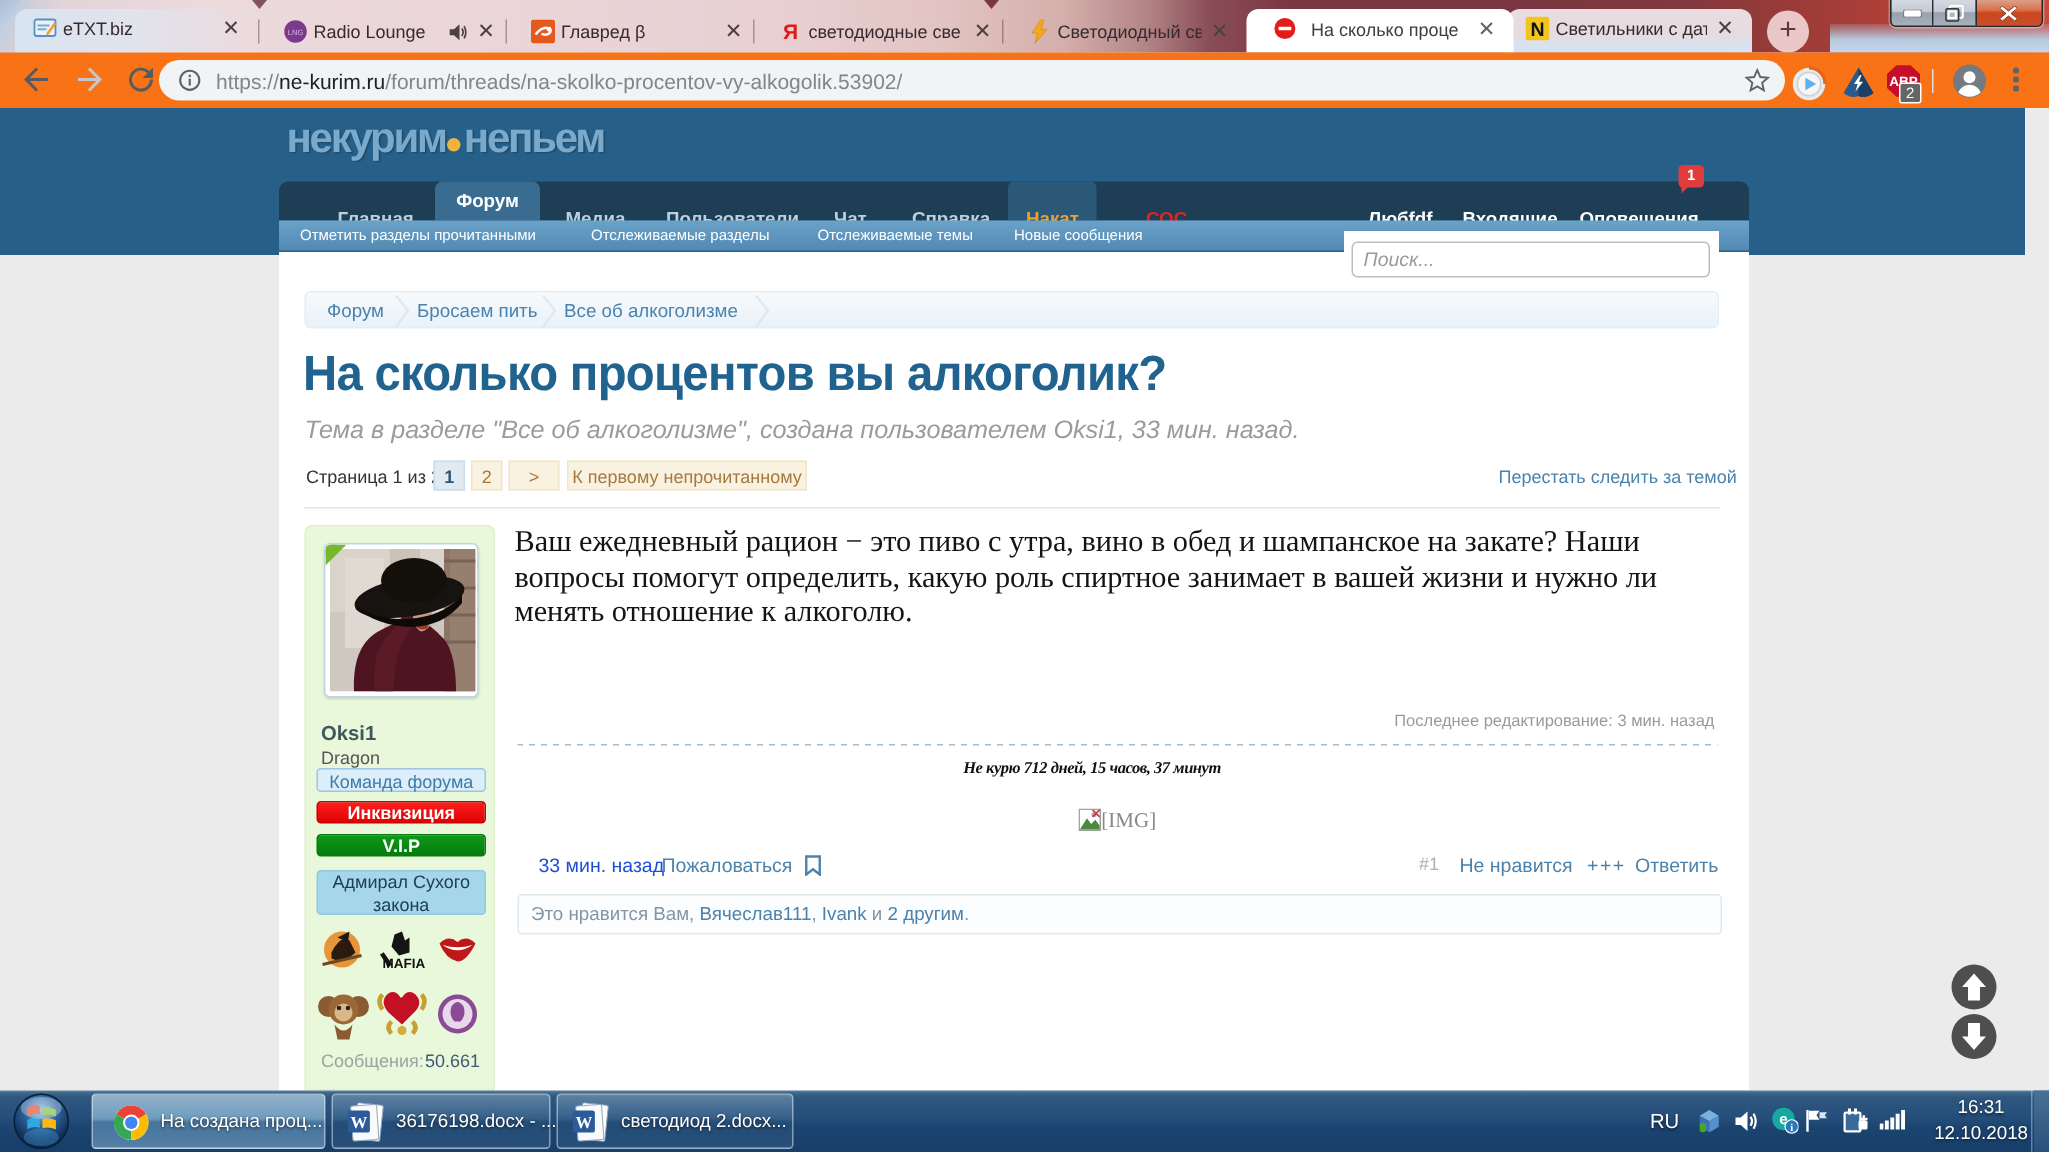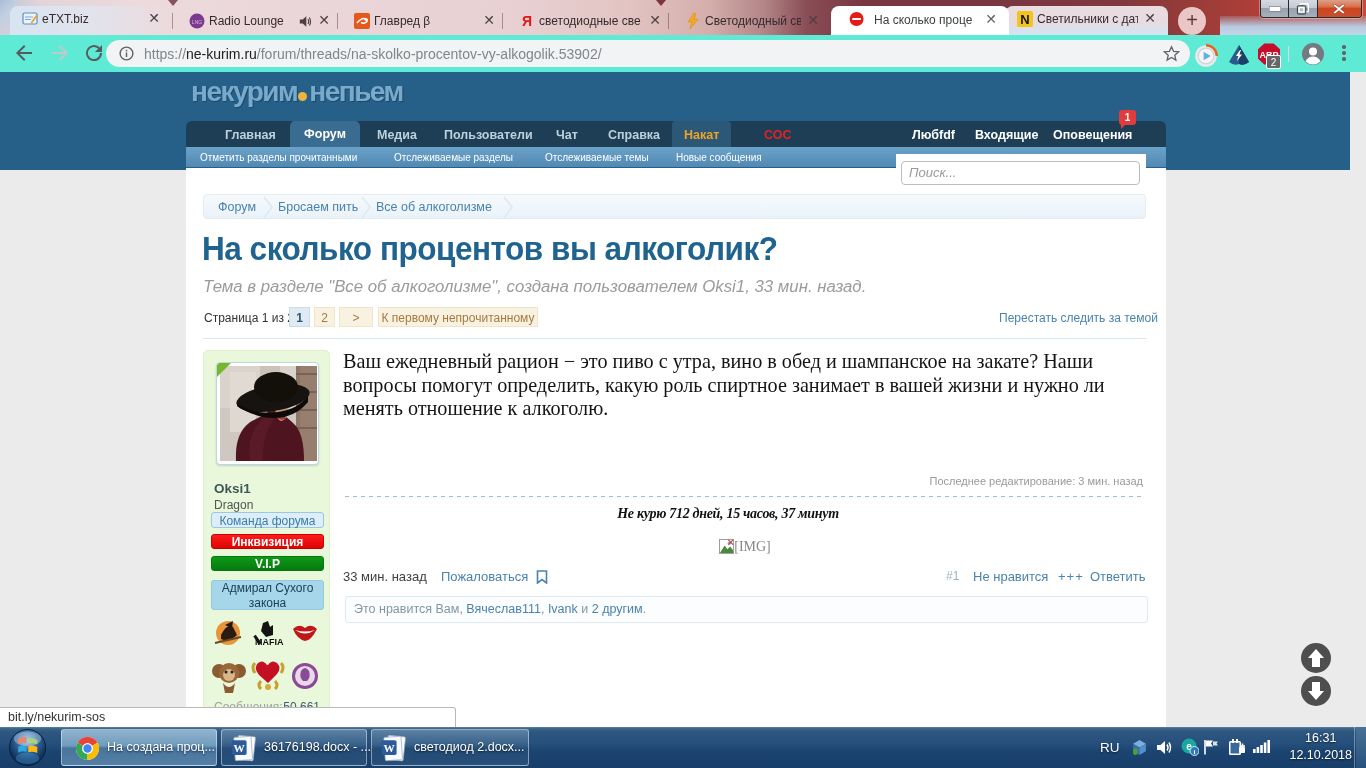--- a/index.html
+++ b/index.html
@@ -32,37 +32,37 @@
 
 
 #capbtns { position:absolute; left:1260px; top:0; width:102px; height:18px; border:1px solid #2a2a2a; border-top:none;
   border-radius:0 0 4px 4px; overflow:hidden; display:flex; box-shadow:0 0 0 1px rgba(255,255,255,0.35); }
 .capb { height:100%; position:relative; border-right:1px solid #2a2a2a; }
 .capb.min, .capb.max { width:29px; background:linear-gradient(to bottom,#d5dae2 0%,#c3cad4 45%,#97a2b0 50%,#a7b0bc 100%); }
 .capb.close { width:44px; border-right:none; background:linear-gradient(to bottom,#daa18c 0%,#da7047 40%,#cc4520 50%,#c94e2c 100%); }
 .capb svg { position:absolute; left:50%; top:50%; transform:translate(-50%,-50%); }
 
 
-#toolbar { position:absolute; left:0; top:35px; width:1366px; height:37px; background:#5eead4; }
+#toolbar { position:absolute; left:0; top:35px; width:1366px; height:37px; background:#f97316; }
 .tbicon { position:absolute; top:6px; width:24px; height:24px; }
 #omnibox { position:absolute; left:106px; top:5px; width:1084px; height:27px; background:#f1f3f4; border-radius:14px; }
 #omnibox .info { position:absolute; left:12px; top:5px; width:17px; height:17px; }
 #omnibox .url { position:absolute; left:38px; top:6px; font-size:14px; color:#80868b; white-space:nowrap; }
 #omnibox .url b { color:#202124; font-weight:normal; }
 #omnibox .star { position:absolute; right:10px; top:5px; width:17px; height:17px; }
 .extsep { position:absolute; left:1288px; top:11px; width:1px; height:16px; background:#dadce0; }
 
 
 #pagearea { position:absolute; left:0; top:72px; width:1350px; height:655px; background:#ebebeb; overflow:hidden; }
 #bluehead { position:absolute; left:0; top:0; width:1350px; height:98px; background:#266089; }
 #contentcol { position:absolute; left:186px; top:96px; width:980px; height:559px; background:#fff; }
 #logo { position:absolute; left:191px; top:4px; font-size:28px; font-weight:bold; letter-spacing:-1.5px;
   color:#79aacb; text-shadow:1px 1px 1px rgba(0,0,0,0.25); }
 #navbar { position:absolute; left:186px; top:49px; width:980px; height:26px; background:#1d3e54; border-radius:6px 6px 0 0; font-size:12.5px; }
-.navtab { position:absolute; top:0; height:26px; line-height:26px; color:#bcd0dd; padding:1px 12px; font-weight:bold; }
+.navtab { position:absolute; top:0; height:26px; line-height:26px; color:#bcd0dd; padding:12px 12px; font-weight:bold; }
 .navtab.sel { background:#3a6b90; border-radius:5px 5px 0 0; color:#fff; }
 #navbar .right { color:#fff; }
 #redbadge { position:absolute; left:1119px; top:38px; width:17px; height:15px; background:#e03c3c; border-radius:3px;
   color:#fff; font-size:10px; font-weight:bold; text-align:center; line-height:15px; }
 #redbadge:after { content:""; position:absolute; left:2px; bottom:-4px; border:3px solid transparent; border-top-color:#e03c3c; border-left-color:#e03c3c; }
 #subnav { position:absolute; left:186px; top:75px; width:980px; height:20px;
   background:linear-gradient(to bottom,#6ba2c8,#5289b4); font-size:10px; font-weight:normal; }
 #subnav a { position:absolute; top:0; line-height:21px; color:#fff; white-space:nowrap; }
 #searchwrap { position:absolute; left:896px; top:82px; width:250px; height:33px; background:#fff; border-radius:0 0 5px 5px; }
 #searchbox { position:absolute; left:5px; top:7px; width:239px; height:24px; border:1px solid #bdbdbd; border-radius:4px;
@@ -85,21 +85,21 @@
 #avatar svg { position:absolute; left:3px; top:3px; }
 #avacorner { position:absolute; left:0; top:0; width:0; height:0; border:7px solid transparent; border-top-color:#76b82a; border-left-color:#76b82a; border-radius:4px 0 0 0; }
 .uname { position:absolute; left:10px; top:130px; font-size:13.5px; font-weight:bold; color:#40585c; }
 .utitle { position:absolute; left:10px; top:147px; font-size:12px; color:#555; }
 .ubadge { position:absolute; left:7px; width:113px; border-radius:3px; text-align:center; font-size:12px; }
 #msgtext { position:absolute; left:343px; top:278px; width:778px; font-family:"Liberation Serif", serif; font-size:20.2px; line-height:23.5px; color:#141414; }
 #lastedit { position:absolute; right:207px; top:403px; font-size:11px; color:#9a9a9a; }
 #dashsep { position:absolute; left:345px; top:424px; width:800px; height:1px;
   background:repeating-linear-gradient(to right,#9fc0d4 0,#9fc0d4 4px,transparent 4px,transparent 8px); }
 #sig { position:absolute; left:345px; top:434px; width:766px; text-align:center;
-  font-family:"Liberation Serif", serif; font-size:14px; letter-spacing:-0.3px; font-weight:bold; font-style:italic; color:#111; }
+  font-family:"Liberation Serif", serif; font-size:11px; letter-spacing:-0.3px; font-weight:bold; font-style:italic; color:#111; }
 #imgph { position:absolute; left:345px; top:467px; width:800px; text-align:center; font-family:"Liberation Serif", serif; font-size:14px; color:#888; }
 #actrow { position:absolute; left:343px; top:497px; width:802px; height:16px; font-size:13px; }
 #likesbox { position:absolute; left:345px; top:524px; width:803px; height:27px; background:#fcfdfe; border:1px solid #dfe9f0; border-radius:3px;
   font-size:12.5px; color:#8296a5; line-height:25px; padding-left:8px; }
 .blu { color:#4a83ad; text-decoration:none; }
 
 
 .scrollbtn { position:absolute; width:30px; height:30px; border-radius:50%; background:#4e4e4e; }
 
 
@@ -369,41 +369,40 @@
     <div id="lastedit">Последнее редактирование: 3 мин. назад</div>
     <div id="dashsep"></div>
     <div id="sig">Не курю  712 дней, 15 часов, 37 минут</div>
     <div id="imgph"><svg width="15" height="15" viewBox="0 0 16 16" style="vertical-align:-3px;">
           <rect x="0.5" y="0.5" width="15" height="15" fill="#fff" stroke="#9a9a9a"></rect>
           <path d="M1 15 L6 7 L9 11 L12 8 L15 12 V15 Z" fill="#4a8a3a"></path>
           <circle cx="11" cy="4.5" r="1.8" fill="#8ab4d8"></circle>
           <path d="M10 1 L15 6 M15 1 L10 6" stroke="#c04040" stroke-width="1.2"></path>
         </svg>[IMG]</div>
     <div id="actrow">
-      <span style="position:absolute;left:0;color:#404040;">33 мин. назад</span>
+      <span style="position:absolute;left:16px;color:#1d4ed8;">33 мин. назад</span>
       <span class="blu" style="position:absolute;left:98px;">Пожаловаться</span>
       <svg style="position:absolute;left:193px;top:1px;" width="12" height="14" viewBox="0 0 12 14">
         <path d="M1.5 1 h9 v12 l-4.5 -3.5 L1.5 13 Z" fill="none" stroke="#4a83ad" stroke-width="1.6"></path>
       </svg>
       <span style="position:absolute;left:603px;color:#a6b2bb;font-size:12px;">#1</span>
       <span class="blu" style="position:absolute;left:630px;">Не нравится</span>
       <span class="blu" style="position:absolute;left:715px;letter-spacing:1px;">+++</span>
       <span class="blu" style="position:absolute;left:747px;">Ответить</span>
     </div>
     <div id="likesbox">Это нравится Вам, <span class="blu">Вячеслав111</span>, <span class="blu">Ivank</span> и <span class="blu">2 другим</span>.</div>
     <div class="scrollbtn" style="left:1301px;top:571px;"><svg width="30" height="30" viewBox="0 0 30 30">
           <path d="M15 6 L23 15 H19 V24 H11 V15 H7 Z" fill="#fff"></path>
         </svg></div>
     <div class="scrollbtn" style="left:1301px;top:604px;"><svg width="30" height="30" viewBox="0 0 30 30">
           <path d="M15 24 L23 15 H19 V6 H11 V15 H7 Z" fill="#fff"></path>
         </svg></div>
 
   </div>
 
-  <div id="status">bit.ly/nekurim-sos</div>
 
   <div id="taskbar">
 
     <svg style="position:absolute;left:8px;top:1px;" width="39" height="39" viewBox="0 0 40 40">
       <defs>
         <radialGradient id="orb" cx="50%" cy="30%" r="75%">
           <stop offset="0%" stop-color="#7fb8e0"></stop>
             <stop offset="40%" stop-color="#2f649c"></stop>
             <stop offset="75%" stop-color="#12355e"></stop>
             <stop offset="100%" stop-color="#0a2444"></stop>

